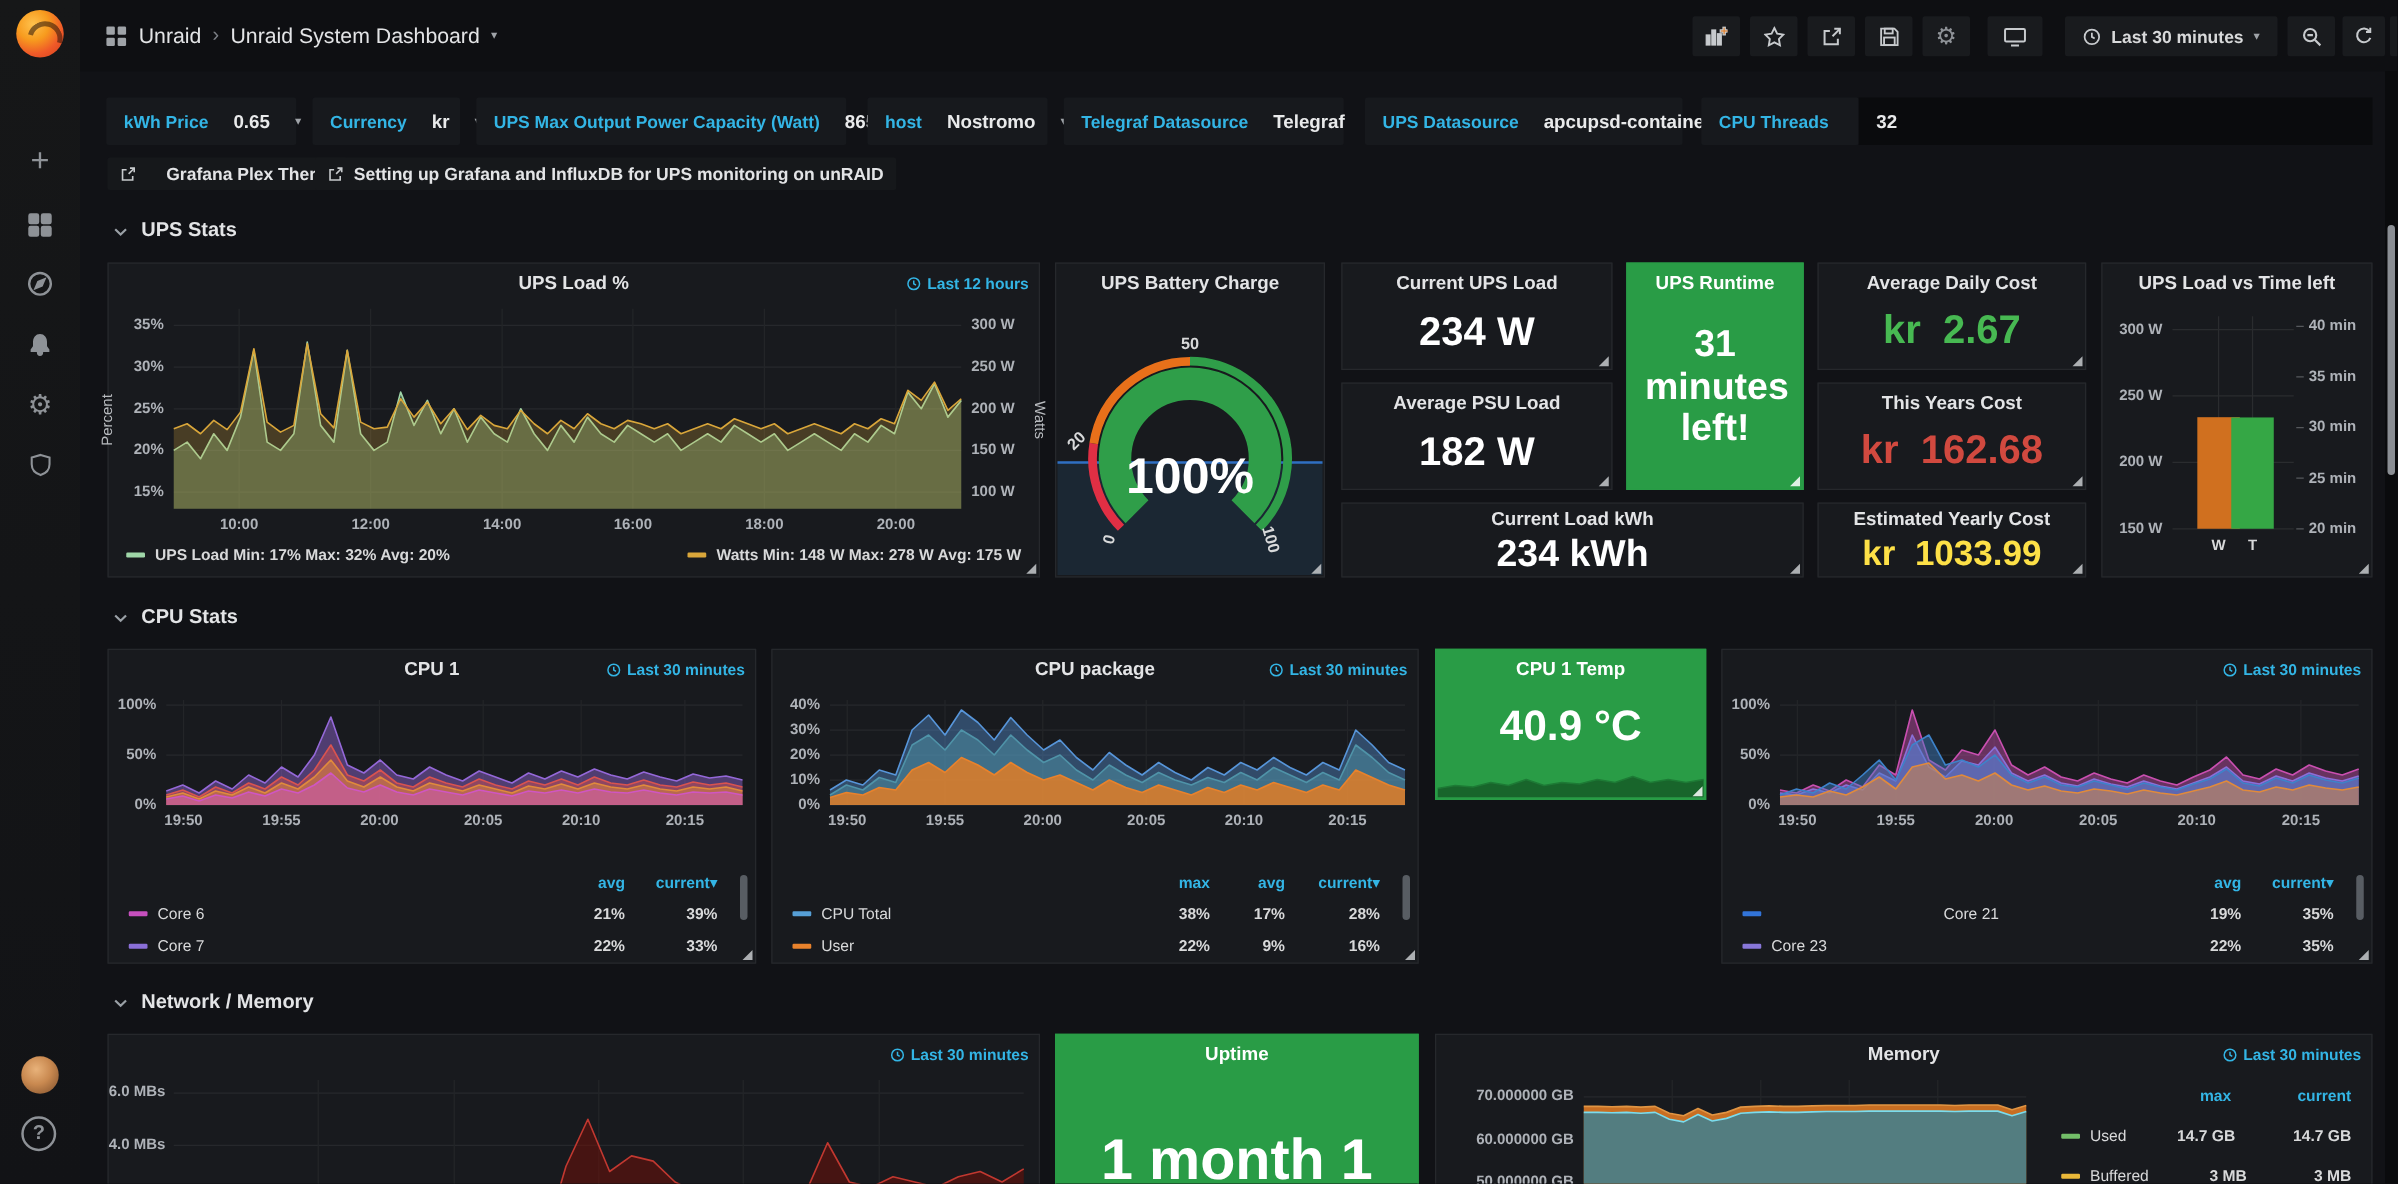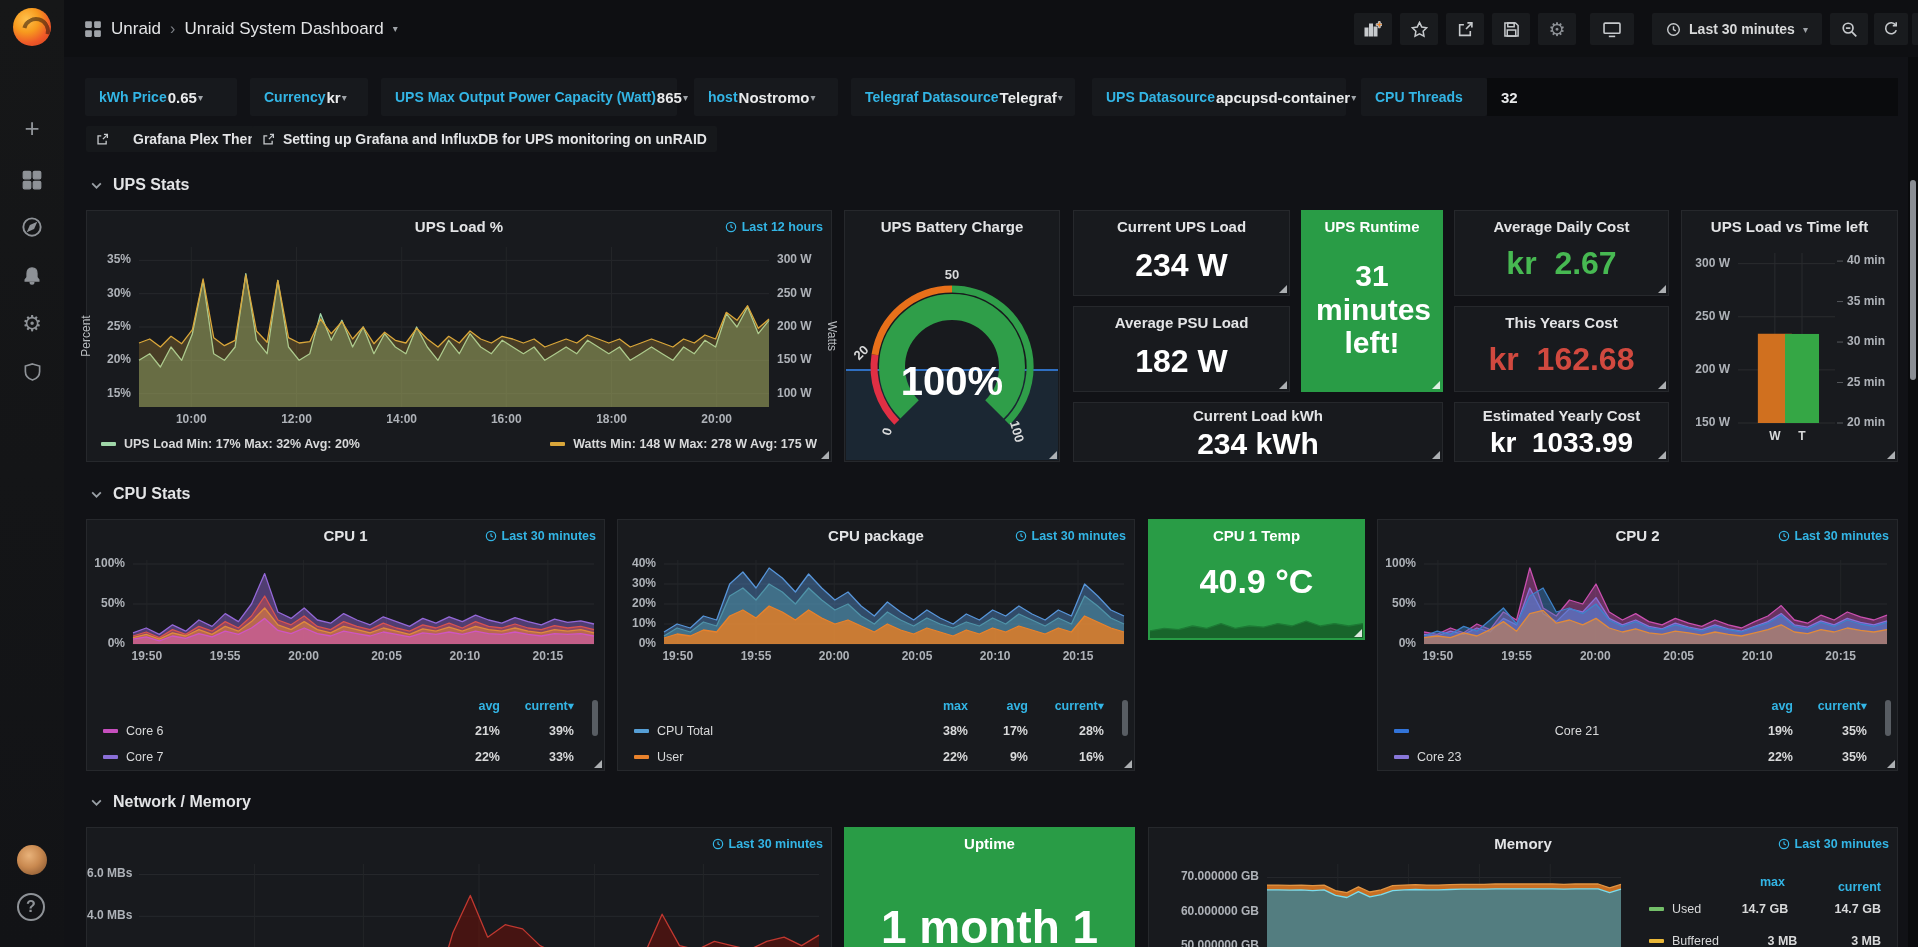--- a/index.html
+++ b/index.html
@@ -24,21 +24,21 @@
   #nav { position:absolute; left:64px; top:0; width:1854px; height:57px; background:#0e0f12; z-index:20; }
   #breadcrumb { position:absolute; left:20px; top:0; height:57px; display:flex; align-items:center; gap:9px; color:#d8d9da; }
   #breadcrumb .crumb { font-size:17px; color:#e3e4e6; cursor:pointer; }
   #breadcrumb .sep { color:#7b7f85; font-size:16px; }
   .nav-btn { position:absolute; top:13px; height:32px; background:#191b1e; border-radius:2px; display:flex; align-items:center; justify-content:center; color:#c7cacd; cursor:pointer; }
   .nav-btn svg { stroke:#c7cacd; }
   .nav-text { font-size:14px; font-weight:700; color:#d8d9da; }
   .caret { font-size:10px; color:#9fa3a8; }
 
   
-  .pill { position:absolute; top:78px; height:38px; background:#17191d; border-radius:2px; display:flex; align-items:center; gap:1px; padding:0 14px; cursor:pointer; }
+  .pill { position:absolute; top:78px; height:38px; background:#17191d; border-radius:2px; display:flex; align-items:center; gap:20px; padding:0 14px; cursor:pointer; }
   .pill .vlabel { color:#33b5e5; font-weight:700; font-size:14px; white-space:nowrap; }
   .pill .vvalue { color:#e9eaeb; font-weight:700; font-size:15px; white-space:nowrap; }
   .vinput { position:absolute; top:78px; height:38px; background:#0a0b0d; color:#e9eaeb; font-weight:700; font-size:15px; display:flex; align-items:center; padding:0 14px; }
 
   .dash-link { position:absolute; top:126px; height:26px; background:#16181b; border-radius:2px; display:flex; align-items:center; gap:8px; padding:0 10px; color:#e3e4e6; font-size:14px; font-weight:700; cursor:pointer; white-space:nowrap; }
 
   .section-head { position:absolute; display:flex; align-items:center; gap:10px; color:#e3e4e6; font-size:16px; font-weight:700; cursor:pointer; }
 
   
   .panel { position:absolute; background:#181a1e; border:1px solid #26282c; }
@@ -327,21 +327,21 @@
   </div>
   <div class="panel" style="left:1454px;top:306px;width:215px;height:86px;">
     <div class="ptitle">This Years Cost</div>
     <div class="statv" style="top: 34px; font-size: 32px; color: rgb(209, 73, 63);">
       <span>kr</span>&nbsp;&nbsp;<span>162.68</span>
     </div>
     <div class="rz"></div>
   </div>
   <div class="panel" style="left:1454px;top:402px;width:215px;height:60px;">
     <div class="ptitle" style="top:4px;">Estimated Yearly Cost</div>
-    <div class="statv" style="top: 24px; font-size: 28px; color: #ffffff;">
+    <div class="statv" style="top: 24px; font-size: 28px; color: #fde047;">
       <span>kr</span>&nbsp;&nbsp;<span>1033.99</span>
     </div>
     <div class="rz"></div>
   </div>
 
   <div class="panel" style="left:1681px;top:210px;width:217px;height:252px;">
     <div class="ptitle">UPS Load vs Time left</div>
     <div class="chart" style="left:0;top:0;width:215px;height:250px;"><svg width="215" height="250">
           <line x1="56" y1="52.625" x2="153" y2="52.625" stroke="#2a2c2f" stroke-width="1"></line>
           <line x1="56" y1="105.75" x2="153" y2="105.75" stroke="#2a2c2f" stroke-width="1"></line>
@@ -465,21 +465,20 @@
     <div class="ptitle" style="color:#fff;">CPU 1 Temp</div>
     <div class="statv" style="top:42px;font-size:34px;">40.9 °C</div>
     <div class="chart" style="left:1px;bottom:1px;width:213px;height:24px;"><svg width="213" height="24">
           <path d="M0 24 L0.0 16.8 L14.2 14.4 L28.4 15.6 L42.6 12.0 L56.8 14.4 L71.0 9.6 L85.2 14.4 L99.4 12.0 L113.6 13.2 L127.8 9.6 L142.0 12.0 L156.2 7.2 L170.4 12.0 L184.6 9.6 L198.8 12.0 L213.0 9.6 L213 24 Z" fill="rgba(22,95,40,0.9)"></path>
           <path d="M0.0 16.8 L14.2 14.4 L28.4 15.6 L42.6 12.0 L56.8 14.4 L71.0 9.6 L85.2 14.4 L99.4 12.0 L113.6 13.2 L127.8 9.6 L142.0 12.0 L156.2 7.2 L170.4 12.0 L184.6 9.6 L198.8 12.0 L213.0 9.6" fill="none" stroke="#1d7a35" stroke-width="1.3" stroke-linejoin="round"></path>
         </svg></div>
     <div class="rz"></div>
   </div>
 
   <div class="panel" style="left:1377px;top:519px;width:521px;height:252px;">
-    <div class="ptitle">CPU 2</div>
     <div class="ptime">
       <svg width="12" height="12" viewBox="0 0 16 16" fill="none" stroke-width="1.6">
           <circle cx="8" cy="8" r="6.2"></circle>
           <path d="M8 4.5V8l2.4 1.4"></path>
         </svg>
       <span>Last 30 minutes</span>
     </div>
     <div class="chart" style="left:0;top:0;width:519px;height:250px;"><svg width="519" height="250">
           <line x1="46" y1="44.00000000000001" x2="509" y2="44.00000000000001" stroke="#26282c" stroke-width="1"></line>
           <line x1="46" y1="84" x2="509" y2="84" stroke="#26282c" stroke-width="1"></line>
@@ -565,21 +564,21 @@
           <line x1="330.4" y1="36" x2="330.4" y2="172" stroke="#232528" stroke-width="1"></line>
           <line x1="401.2" y1="36" x2="401.2" y2="172" stroke="#232528" stroke-width="1"></line>
           <path d="M118 172 L118.0 57.1 L129.4 57.1 L140.8 57.4 L152.3 57.1 L163.7 57.7 L175.1 57.1 L186.5 62.6 L197.9 64.6 L209.4 58.8 L220.8 64.0 L232.2 61.9 L243.6 57.7 L255.0 57.1 L266.5 56.7 L277.9 57.1 L289.3 57.1 L300.7 56.7 L312.1 56.4 L323.5 56.4 L335.0 56.4 L346.4 56.0 L357.8 56.0 L369.2 56.0 L380.6 56.0 L392.1 56.0 L403.5 56.0 L414.9 56.4 L426.3 56.0 L437.7 56.0 L449.2 56.0 L460.6 59.8 L472.0 56.4 L472 172 Z" fill="rgba(210,115,35,0.95)"></path>
           <path d="M118.0 57.1 L129.4 57.1 L140.8 57.4 L152.3 57.1 L163.7 57.7 L175.1 57.1 L186.5 62.6 L197.9 64.6 L209.4 58.8 L220.8 64.0 L232.2 61.9 L243.6 57.7 L255.0 57.1 L266.5 56.7 L277.9 57.1 L289.3 57.1 L300.7 56.7 L312.1 56.4 L323.5 56.4 L335.0 56.4 L346.4 56.0 L357.8 56.0 L369.2 56.0 L380.6 56.0 L392.1 56.0 L403.5 56.0 L414.9 56.4 L426.3 56.0 L437.7 56.0 L449.2 56.0 L460.6 59.8 L472.0 56.4" fill="none" stroke="#e09543" stroke-width="1.3" stroke-linejoin="round"></path>
           <path d="M118 172 L118.0 61.9 L129.4 61.9 L140.8 62.2 L152.3 61.9 L163.7 62.6 L175.1 61.9 L186.5 67.4 L197.9 69.5 L209.4 63.6 L220.8 68.8 L232.2 66.7 L243.6 62.6 L255.0 61.9 L266.5 61.5 L277.9 61.9 L289.3 61.9 L300.7 61.5 L312.1 61.2 L323.5 61.2 L335.0 61.2 L346.4 60.9 L357.8 60.9 L369.2 60.9 L380.6 60.9 L392.1 60.9 L403.5 60.9 L414.9 61.2 L426.3 60.9 L437.7 60.9 L449.2 60.9 L460.6 64.6 L472.0 61.2 L472 172 Z" fill="rgba(62,128,145,0.85)"></path>
           <path d="M118.0 61.9 L129.4 61.9 L140.8 62.2 L152.3 61.9 L163.7 62.6 L175.1 61.9 L186.5 67.4 L197.9 69.5 L209.4 63.6 L220.8 68.8 L232.2 66.7 L243.6 62.6 L255.0 61.9 L266.5 61.5 L277.9 61.9 L289.3 61.9 L300.7 61.5 L312.1 61.2 L323.5 61.2 L335.0 61.2 L346.4 60.9 L357.8 60.9 L369.2 60.9 L380.6 60.9 L392.1 60.9 L403.5 60.9 L414.9 61.2 L426.3 60.9 L437.7 60.9 L449.2 60.9 L460.6 64.6 L472.0 61.2" fill="none" stroke="#7adced" stroke-width="1.3" stroke-linejoin="round"></path>
         </svg><span class="tick" style="left: 0px; width: 110px; top: 41.4619px; text-align: right;">70.000000 GB</span><span class="tick" style="left: 0px; width: 110px; top: 75.9797px; text-align: right;">60.000000 GB</span><span class="tick" style="left: 0px; width: 110px; top: 110.497px; text-align: right;">50.000000 GB</span></div>
     <div class="legend-row" style="left:500px;width:232px;top:42px;">
       <span style="flex:1;"></span>
       <span class="lcol lhead" style="width:90px;">max</span>
-      <span class="lcol lhead" style="width:96px;margin-top:10px;">current</span>
+      <span class="lcol lhead" style="width:96px;">current</span>
     </div>
     <div class="legend-row" style="left:500px;width:232px;top:74px;">
       <span class="swatch" style="background: rgb(115, 191, 105);"></span>
       <span style="flex:1;font-weight:400;">Used</span>
       <span class="lcol" style="width:90px;">14.7 GB</span>
       <span class="lcol" style="width:96px;">14.7 GB</span>
     </div>
     <div class="legend-row" style="left:500px;width:232px;top:106px;">
       <span class="swatch" style="background: rgb(234, 184, 57);"></span>
       <span style="flex:1;font-weight:400;">Buffered</span>

